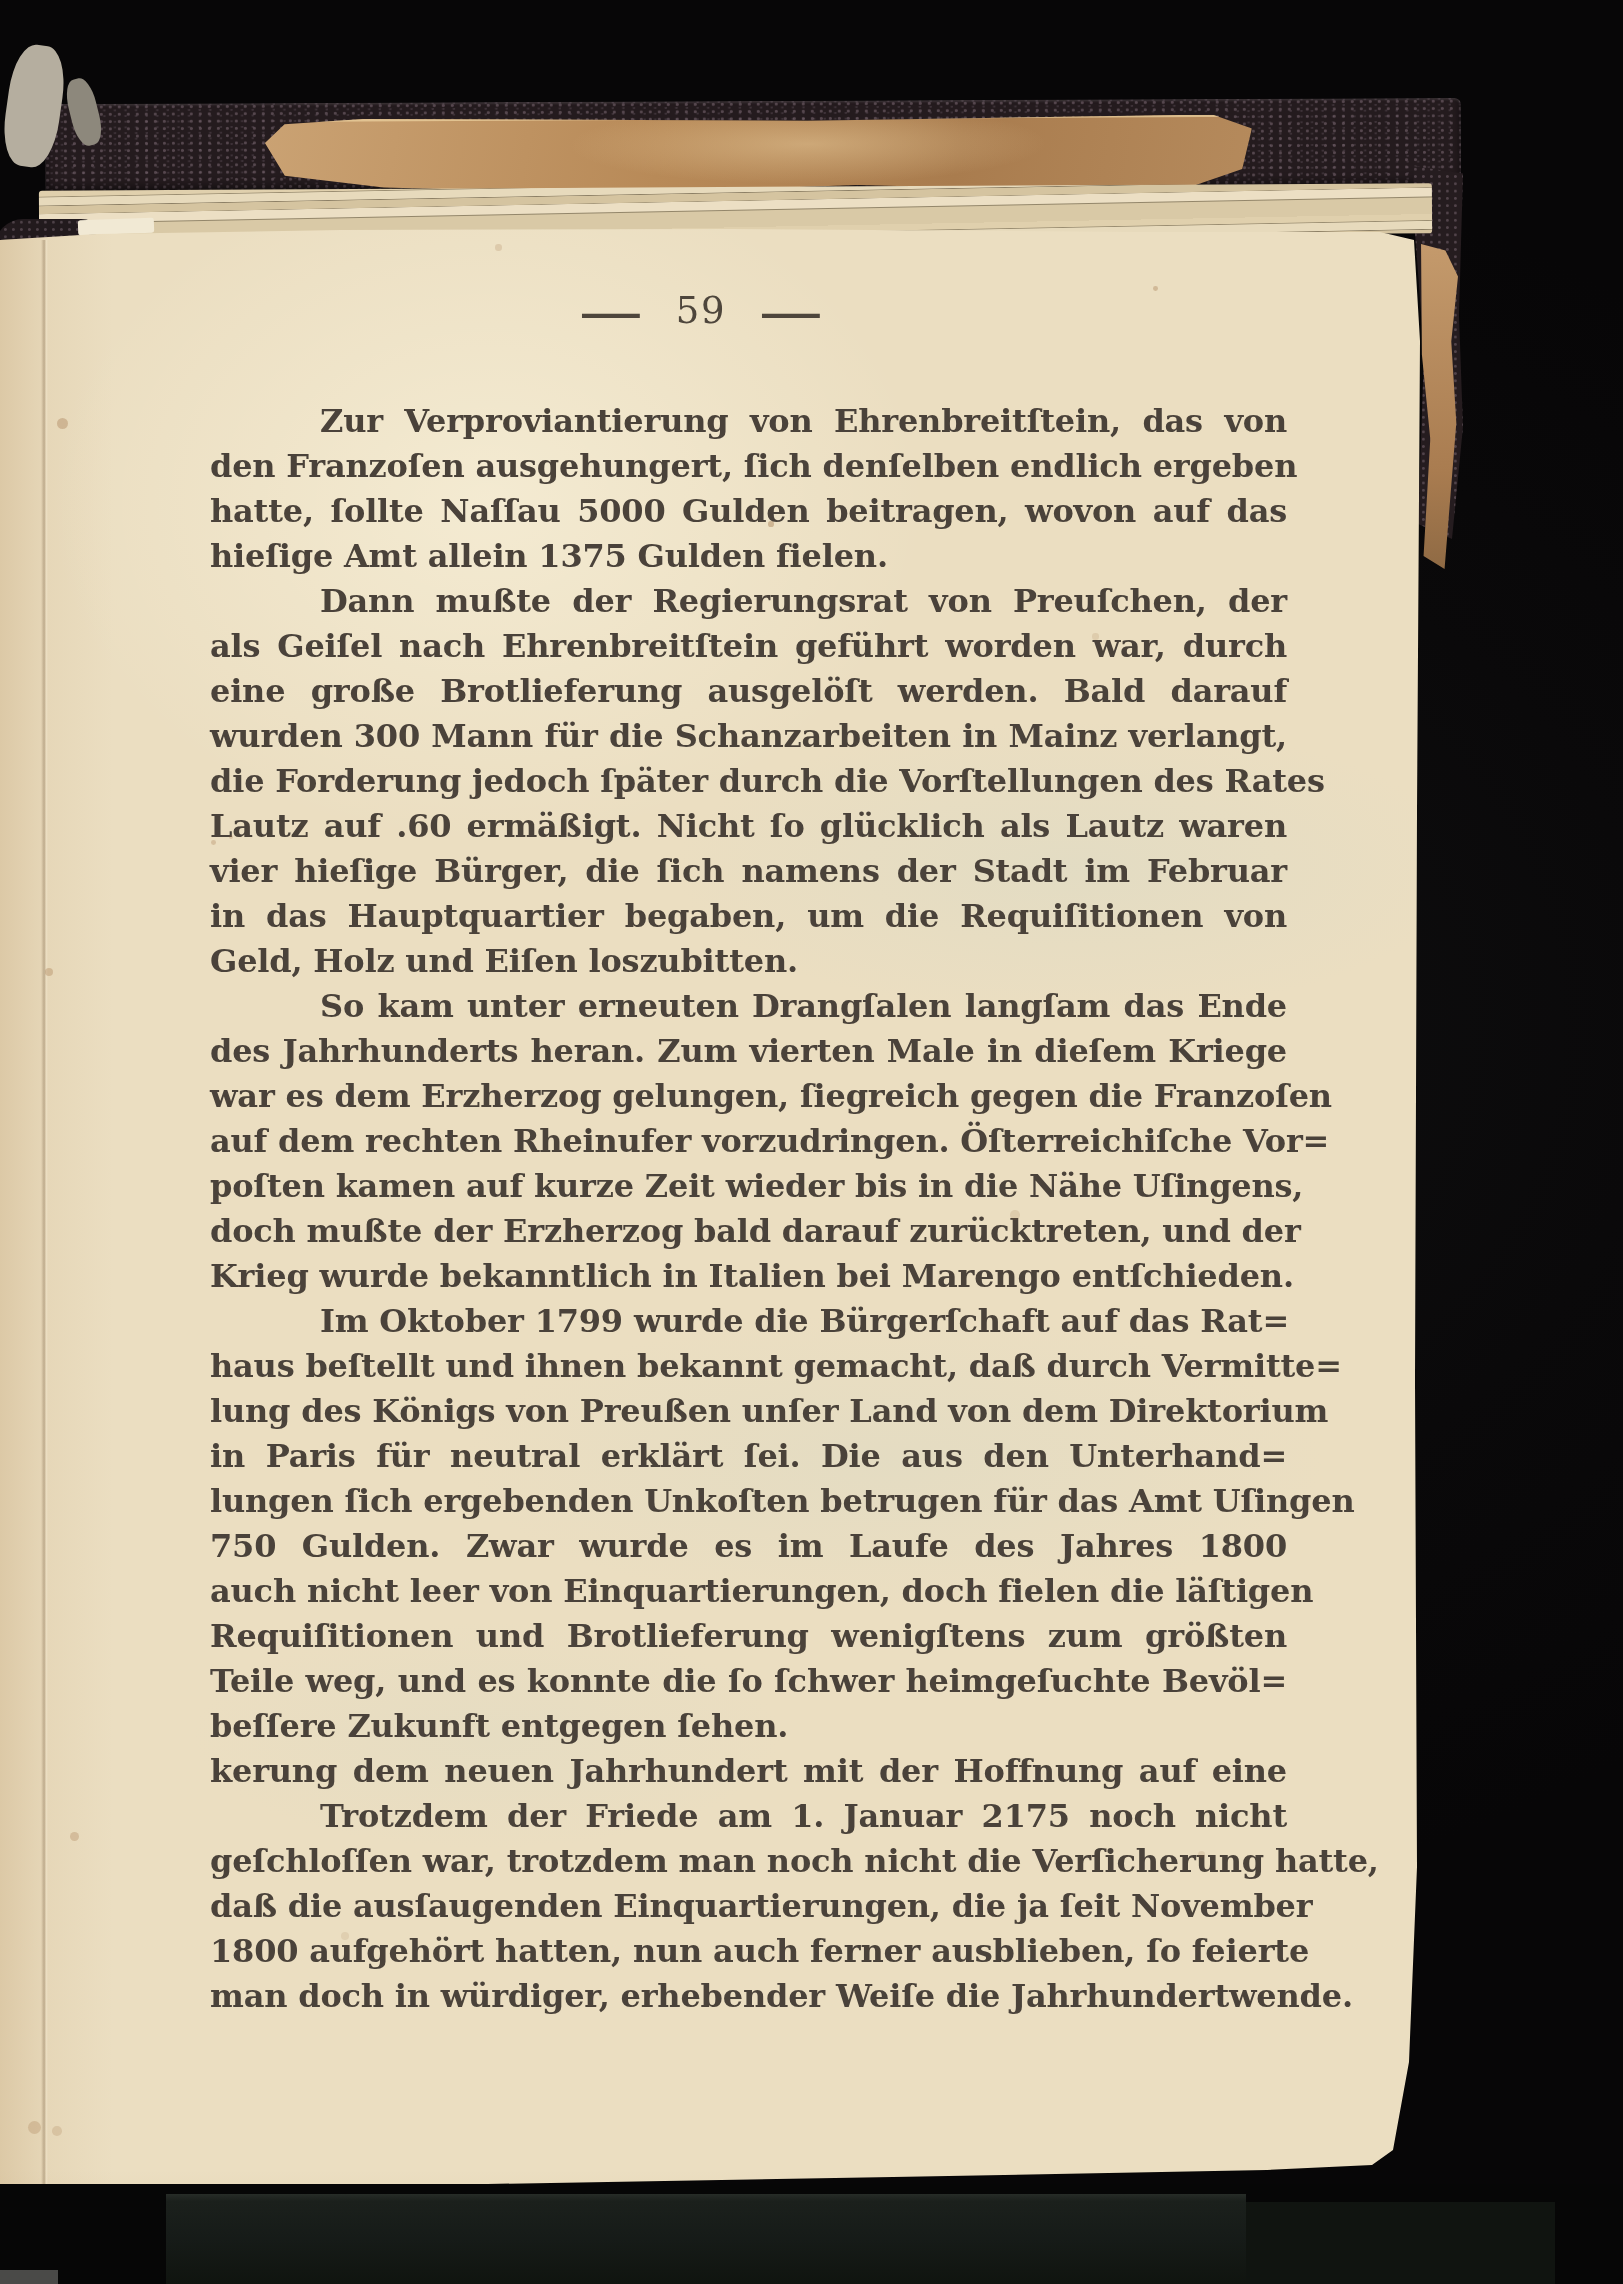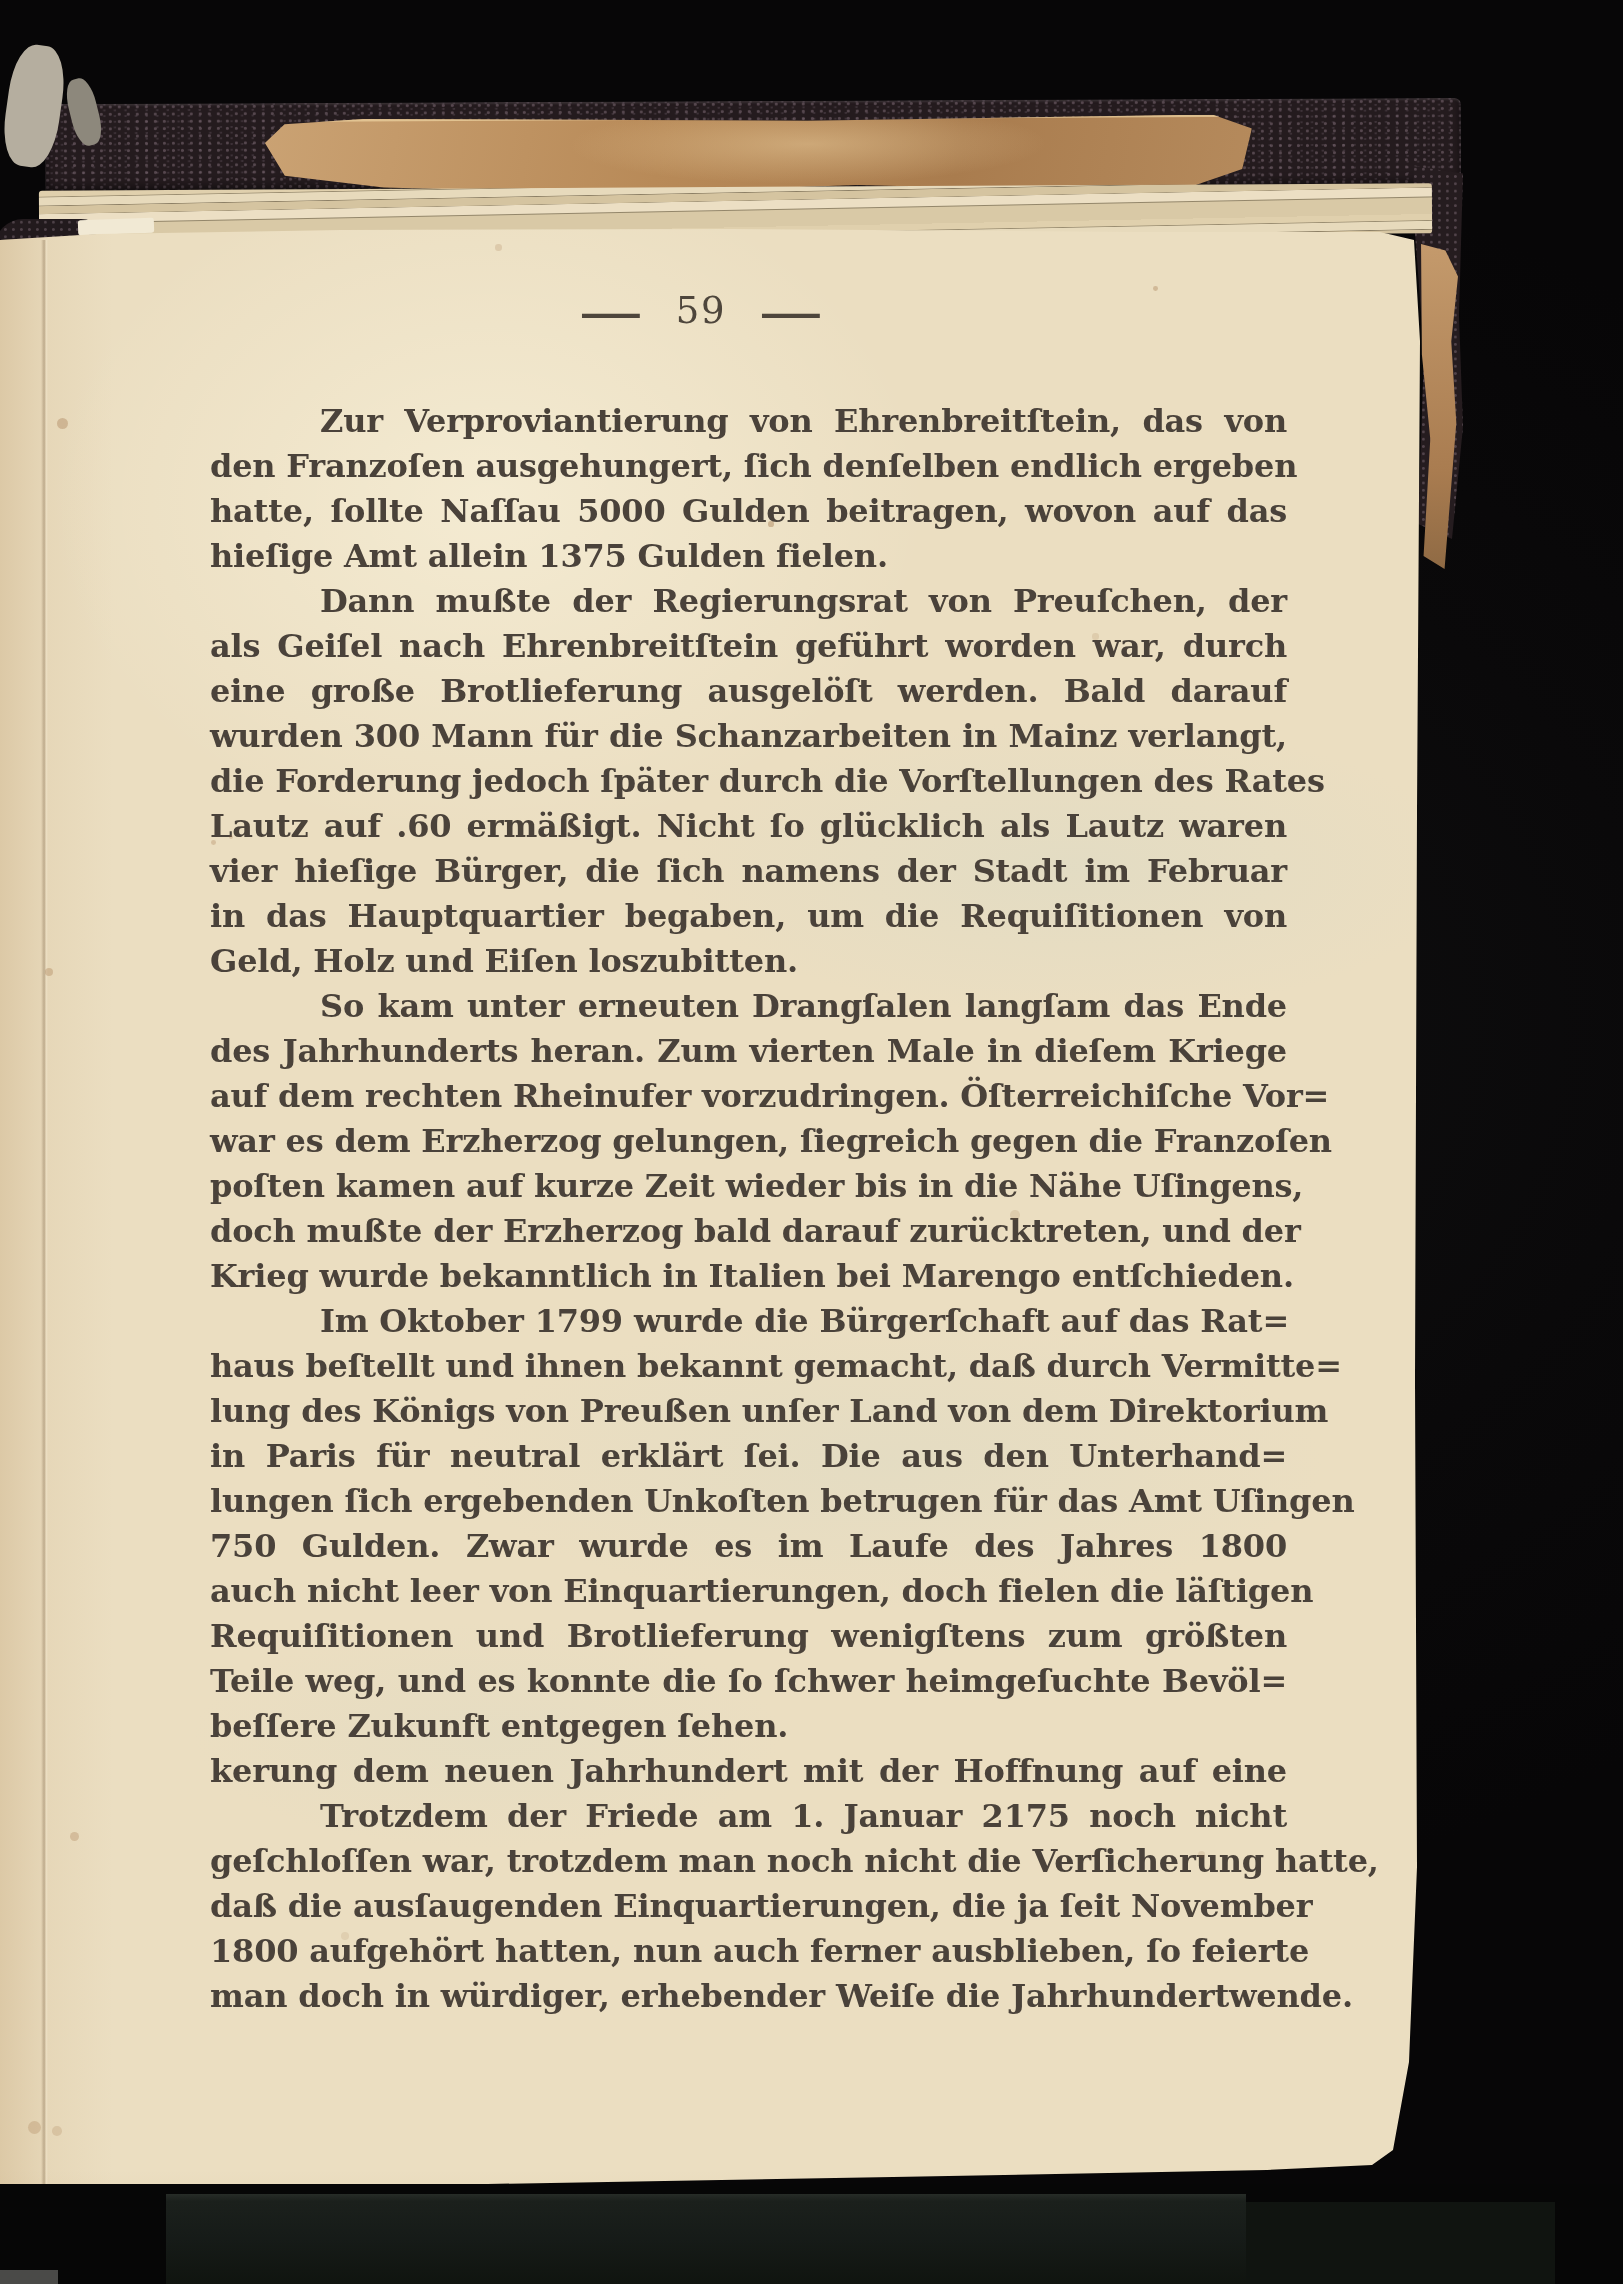--- a/index.html
+++ b/index.html
@@ -152,22 +152,22 @@
         <div class="line">als Geiſel nach Ehrenbreitſtein geführt worden war, durch</div>
         <div class="line">eine große Brotlieferung ausgelöſt werden. Bald darauf</div>
         <div class="line">wurden 300 Mann für die Schanzarbeiten in Mainz verlangt,</div>
         <div class="line">die Forderung jedoch ſpäter durch die Vorſtellungen des Rates</div>
         <div class="line">Lautz auf .60 ermäßigt. Nicht ſo glücklich als Lautz waren</div>
         <div class="line">vier hieſige Bürger, die ſich namens der Stadt im Februar</div>
         <div class="line">in das Hauptquartier begaben, um die Requiſitionen von</div>
         <div class="line last">Geld, Holz und Eiſen loszubitten.</div>
         <div class="line indent">So kam unter erneuten Drangſalen langſam das Ende</div>
         <div class="line">des Jahrhunderts heran. Zum vierten Male in dieſem Kriege</div>
+        <div class="line">war es dem Erzherzog gelungen, ſiegreich gegen die Franzoſen</div>
         <div class="line">auf dem rechten Rheinufer vorzudringen. Öſterreichiſche Vor=</div>
-        <div class="line">war es dem Erzherzog gelungen, ſiegreich gegen die Franzoſen</div>
         <div class="line">poſten kamen auf kurze Zeit wieder bis in die Nähe Uſingens,</div>
         <div class="line">doch mußte der Erzherzog bald darauf zurücktreten, und der</div>
         <div class="line">Krieg wurde bekanntlich in Italien bei Marengo entſchieden.</div>
         <div class="line indent">Im Oktober 1799 wurde die Bürgerſchaft auf das Rat=</div>
         <div class="line">haus beſtellt und ihnen bekannt gemacht, daß durch Vermitte=</div>
         <div class="line">lung des Königs von Preußen unſer Land von dem Direktorium</div>
         <div class="line">in Paris für neutral erklärt ſei. Die aus den Unterhand=</div>
         <div class="line">lungen ſich ergebenden Unkoſten betrugen für das Amt Uſingen</div>
         <div class="line">750 Gulden. Zwar wurde es im Laufe des Jahres 1800</div>
         <div class="line">auch nicht leer von Einquartierungen, doch fielen die läſtigen</div>

